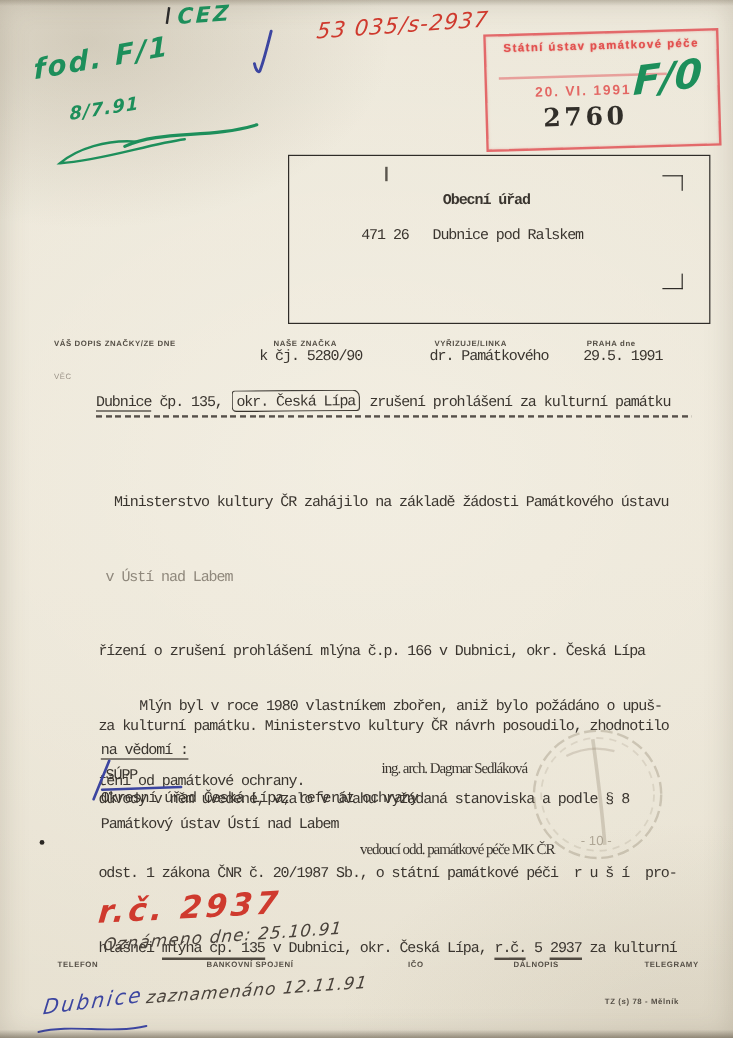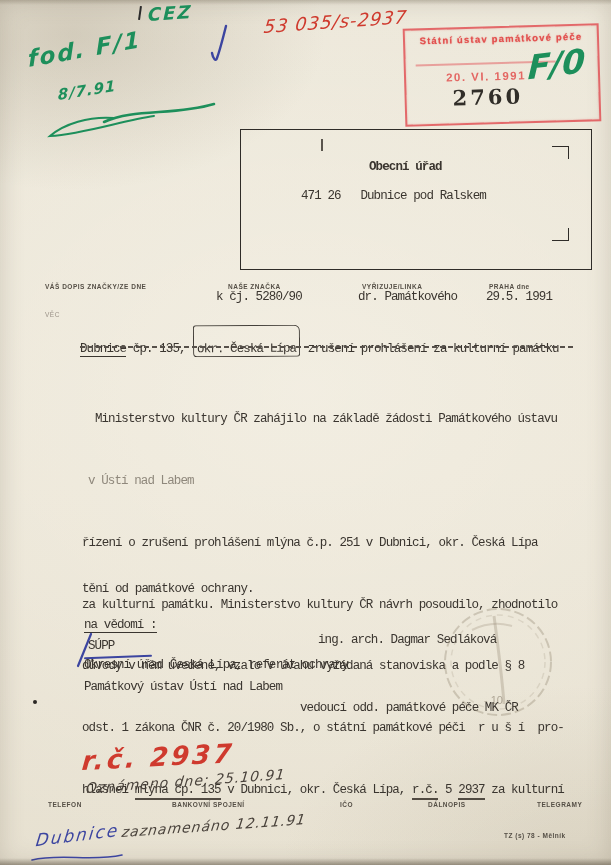--- a/index.html
+++ b/index.html
@@ -44,32 +44,32 @@
   .stampbox .num{position:absolute;left:46px;top:56px;color:#312e29;font-weight:bold;
     font-family:"DejaVu Serif",serif;font-size:21px;letter-spacing:3px;}
 
   
   .winbox{left:240px;top:129px;width:350px;height:139px;border:1.6px solid #2f2c28;}
   .corner{position:absolute;width:16px;height:12px;}
   .corner.tr{right:22px;top:16px;border-top:1.6px solid #2f2c28;border-right:1.6px solid #2f2c28;}
   .corner.br{right:22px;top:98px;border-bottom:1.6px solid #2f2c28;border-right:1.6px solid #2f2c28;}
 
   .districtbox{display:inline-block;border:1.6px solid #44403a;border-radius:3px 6px 3px 4px;
-    padding:16px 3px 1px 3px;margin:0 1px;transform:rotate(-0.4deg);}
+    padding:2px 3px 1px 3px;margin:0 1px;transform:rotate(-0.4deg);}
   .tw-underline{border-bottom:1.6px solid #3a352f;padding-bottom:0px;}
   .pen-underline{border-bottom:2px solid rgba(64,58,50,0.9);padding-bottom:1px;}
   .dashline{left:80px;top:346px;width:496px;height:2px;
     background:repeating-linear-gradient(90deg,#56504a 0 5px,transparent 5px 8px);}
 
   .bodytext{left:82px;top:368px;line-height:20.6px;}
   .bodytext div{height:20.6px;}
   .faded{color:#8f887c;}
   .p2{left:82px;top:538px;line-height:20.6px;}
 
-  .sig{left:300px;top:584px;line-height:22.5px;}
+  .sig{left:300px;top:584px;line-height:22.5px;font-family:Liberation Serif, serif;}
 
   .footdot{left:33px;top:700px;width:4px;height:4px;border-radius:50%;background:#2b2824;}
 </style>
 </head>
 <body>
 
 <div class="paper">
 
   <div class="abs" style="left:139px;top:6px;width:2px;height:14px;background:#2a2a2a;transform:rotate(8deg);"></div>
   <div class="abs hand green" style="left:148px;top:4px;font-size:18px;font-weight:bold;transform:rotate(-4deg) skewX(-6deg);letter-spacing:2px;">CEZ</div>
@@ -112,28 +112,29 @@
   <div class="abs label" style="left:489px;top:283px;">PRAHA dne</div>
   <div class="abs mono" style="left:486px;top:290px;">29.5. 1991</div>
   <div class="abs label" style="left:45px;top:311px;color:#9a9287;font-weight:normal;">VĚC</div>
 
   <div class="abs mono" style="left:80px;top:325px;"><span class="tw-underline">Dubnice</span><span> čp. 135, </span><span class="districtbox tw-underline">okr. Česká Lípa</span><span> zrušení prohlášení za kulturní památku</span></div>
   <div class="abs dashline"></div>
 
   <div class="abs mono bodytext">
     <div style="text-indent:6px;text-align:center;">Ministerstvo kultury ČR zahájilo na základě žádosti Památkového ústavu</div>
     <div class="faded" style="text-indent:6px;">v Ústí nad Labem</div>
-    <div>řízení o zrušení prohlášení mlýna č.p. 251 v Dubnici, okr. Česká Lípa</div>
+    <div>řízení o zrušení prohlášení mlýna č.p. 166 v Dubnici, okr. Česká Lípa</div>
     <div>za kulturní památku. Ministerstvo kultury ČR návrh posoudilo, zhodnotilo</div>
     <div>důvody v něm uvedené, vzalo v úvahu vyžádaná stanoviska a podle § 8</div>
-    <div>odst. 1 zákona ČNR č. 20/1980 Sb., o státní památkové péči  r u š í  pro-</div>
+    <div>odst. 1 zákona ČNR č. 20/1987 Sb., o státní památkové péči  r u š í  pro-</div>
     <div><span>hlášnei </span><span class="pen-underline">mlýna čp. 135</span><span> v Dubnici, okr. Česká Lípa, </span><span class="pen-underline">r.č.</span><span> 5 </span><span class="pen-underline">2937</span><span> za kulturní</span></div>
   </div>
 
   <div class="abs mono p2">
+    <div style="text-indent:34px;">Mlýn byl v roce 1980 vlastníkem zbořen, aniž bylo požádáno o upuš-</div>
     <div>tění od památkové ochrany.</div>
   </div>
 
   <div class="abs mono sig">
     <div style="margin-left:18px;">ing. arch. Dagmar Sedláková</div>
     <div>vedoucí odd. památkové péče MK ČR</div>
   </div>
 
   <div class="abs mono" style="left:84px;top:618px;"><span class="tw-underline">na vědomí :</span></div>
   <div class="abs mono" style="left:88px;top:639px;">SÚPP</div>

